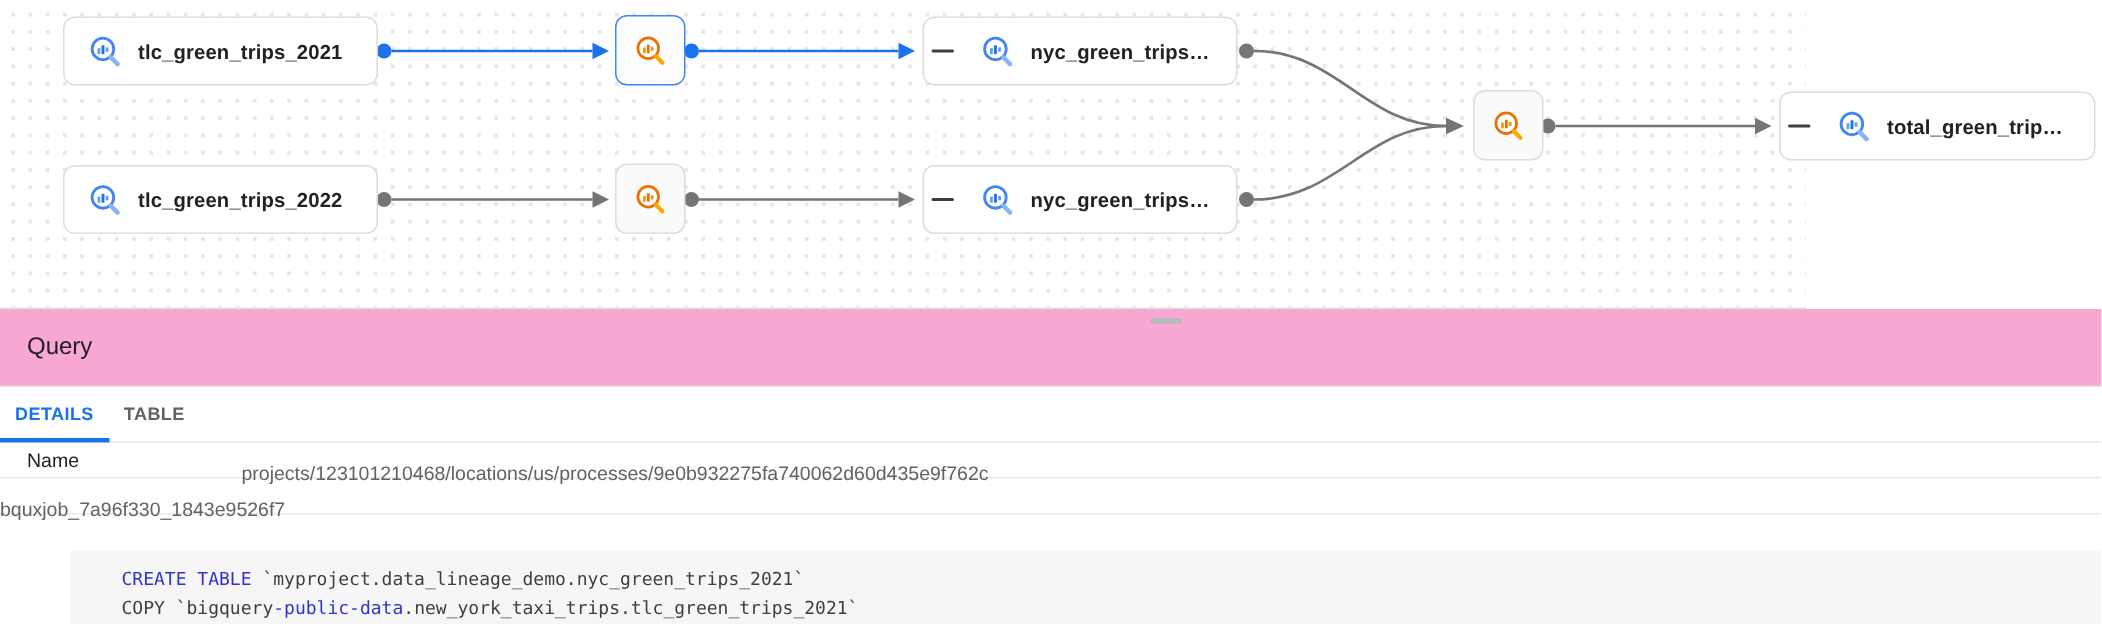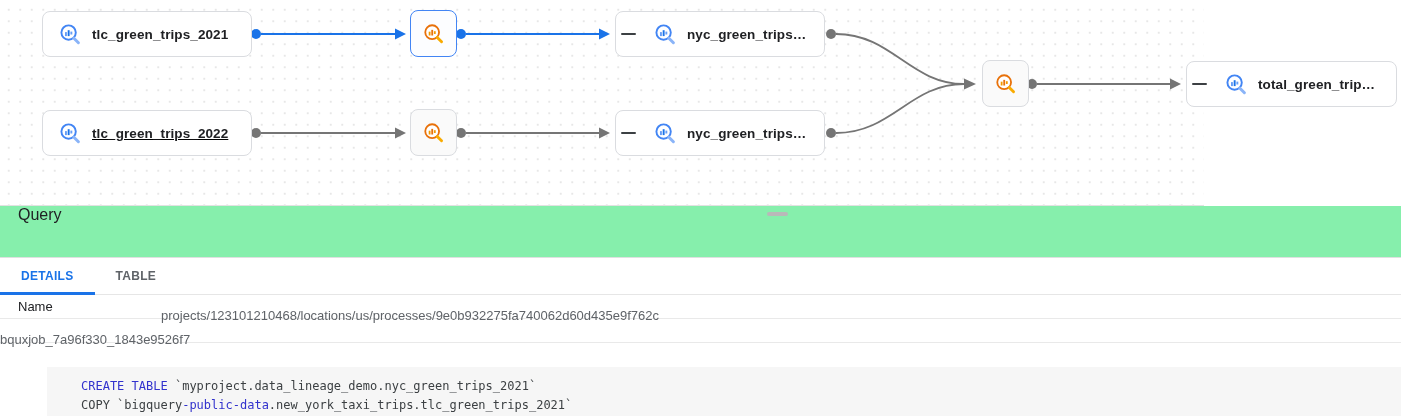--- a/index.html
+++ b/index.html
@@ -32,26 +32,26 @@
     border: 1px solid #dadce0; border-radius: 8px;
     display: flex; align-items: center; justify-content: center;
   }
   .pnode.selected { border: 1.5px solid #4285f4; background: #fcfdff; }
   .bq svg { display: block; }
 
   
   .drag-handle { position: absolute; left: 767px; top: 212px; width: 21px; height: 4px;
     background: #b9b9b9; border-radius: 2px; cursor: row-resize; }
 
-  .title-row { height: 52px; display: flex; align-items: flex-start; padding-left: 18px;
-    border-bottom: 1px solid #e0e0e0; background: #86efac; }
+  .title-row { height: 52px; display: flex; align-items: center; padding-left: 18px;
+    border-bottom: 1px solid #e0e0e0; background: #f9a8d4; }
   .panel-title { font-size: 16px; color: #202124; }
 
   .tabs { height: 37px; display: flex; align-items: stretch; border-bottom: 1px solid #e6e6e6; }
-  .tab { padding: 0 21px; display: flex; align-items: center; position: relative;
+  .tab { padding: 0 10px; display: flex; align-items: center; position: relative;
     font-size: 12px; font-weight: 700; letter-spacing: .3px; color: #5f6368; cursor: pointer; }
   .tab.active { color: #1a73e8; }
   .tab.active::after { content: ""; position: absolute; left: 0; right: 0; bottom: -1px;
     height: 3px; background: #1a73e8; }
 
   .drow { display: flex; align-items: center; height: 24px; border-bottom: 1px solid #e9e9e9; }
   .dlabel { width: 161px; padding-left: 18px; font-size: 13px; font-weight: 400; color: #202124; flex: 0 0 auto; }
   .dvalue { font-size: 13px; color: #5f6368; white-space: nowrap; margin-top: 17px; }
 
   .code-block { margin-top: 24px; height: 49px; background: #f6f6f6;
@@ -98,21 +98,21 @@
           <circle cx="10.6" cy="10.6" r="7.2" fill="#fff" stroke="#4285f4" stroke-width="1.9"></circle>
           <path d="M15.9 16.2l4.5 4.5" stroke="#8ab4f8" stroke-width="3" stroke-linecap="round"></path>
           <rect x="7.0" y="10.1" width="1.9" height="4" fill="#669df6"></rect>
           <rect x="9.7" y="8.2" width="1.9" height="5.9" fill="#1a73e8"></rect>
           <rect x="12.4" y="9.6" width="1.9" height="2.9" fill="#669df6"></rect>
         </svg>
       </span>
     <span class="nlabel">tlc_green_trips_2021</span>
   </div>
 
-  <div class="tnode" style="left:42px; top:110px; width:210px;text-decoration:underline;">
+  <div class="tnode" style="left:42px; top:110px; width:210px;">
     <span class="bq">
         <svg width="24" height="24" viewBox="0 0 24 24">
           <circle cx="10.6" cy="10.6" r="7.2" fill="#fff" stroke="#4285f4" stroke-width="1.9"></circle>
           <path d="M15.9 16.2l4.5 4.5" stroke="#8ab4f8" stroke-width="3" stroke-linecap="round"></path>
           <rect x="7.0" y="10.1" width="1.9" height="4" fill="#669df6"></rect>
           <rect x="9.7" y="8.2" width="1.9" height="5.9" fill="#1a73e8"></rect>
           <rect x="12.4" y="9.6" width="1.9" height="2.9" fill="#669df6"></rect>
         </svg>
       </span>
     <span class="nlabel">tlc_green_trips_2022</span>

